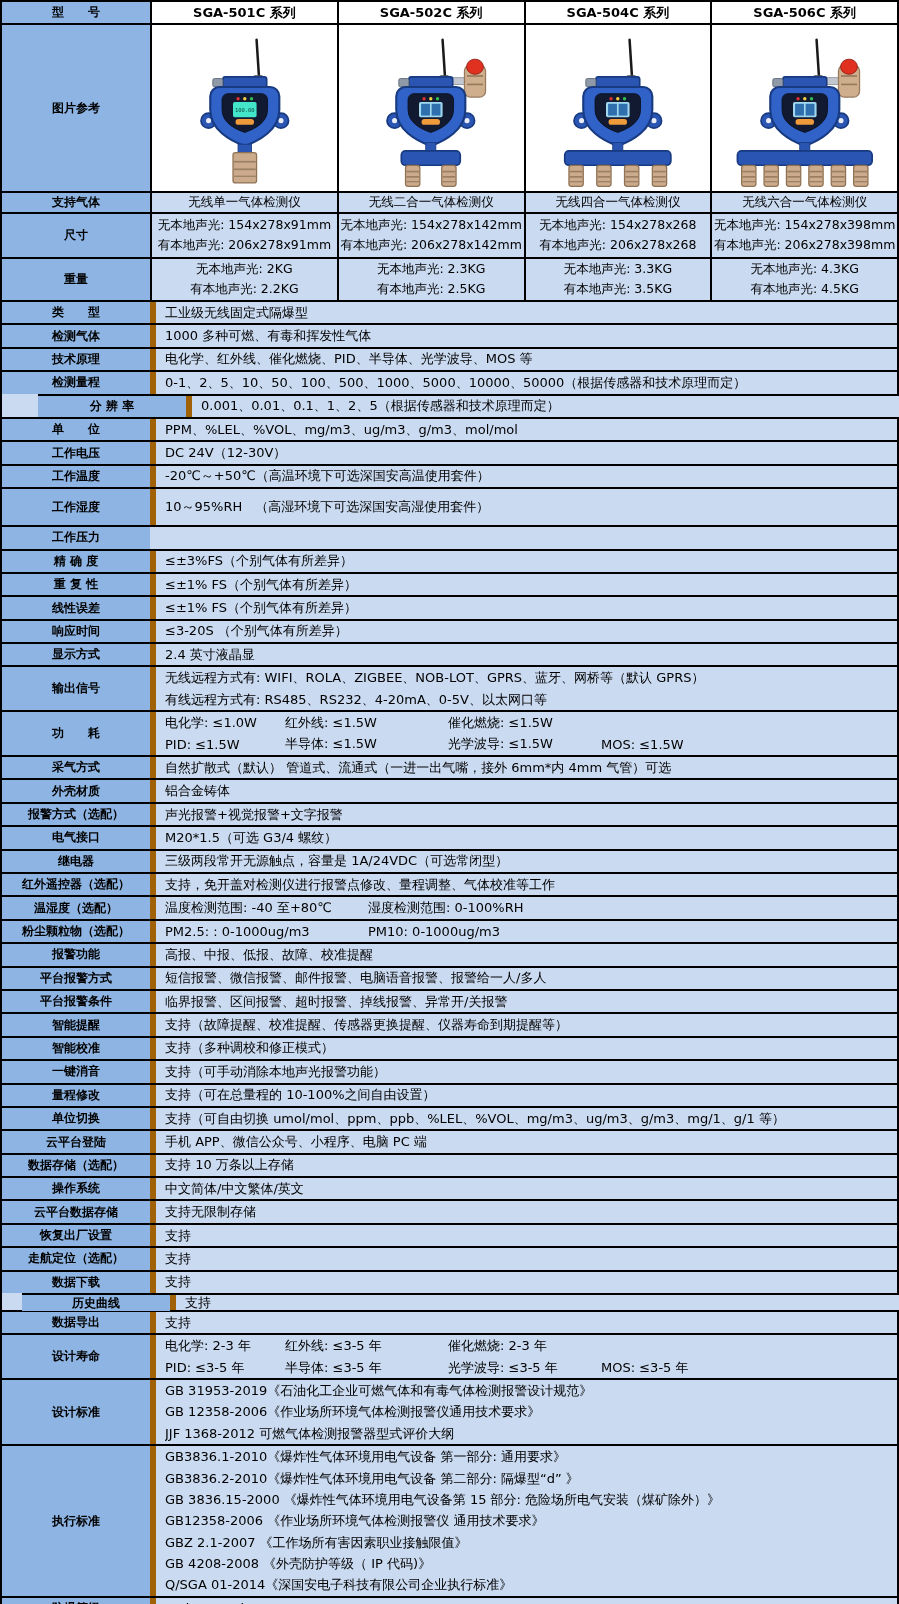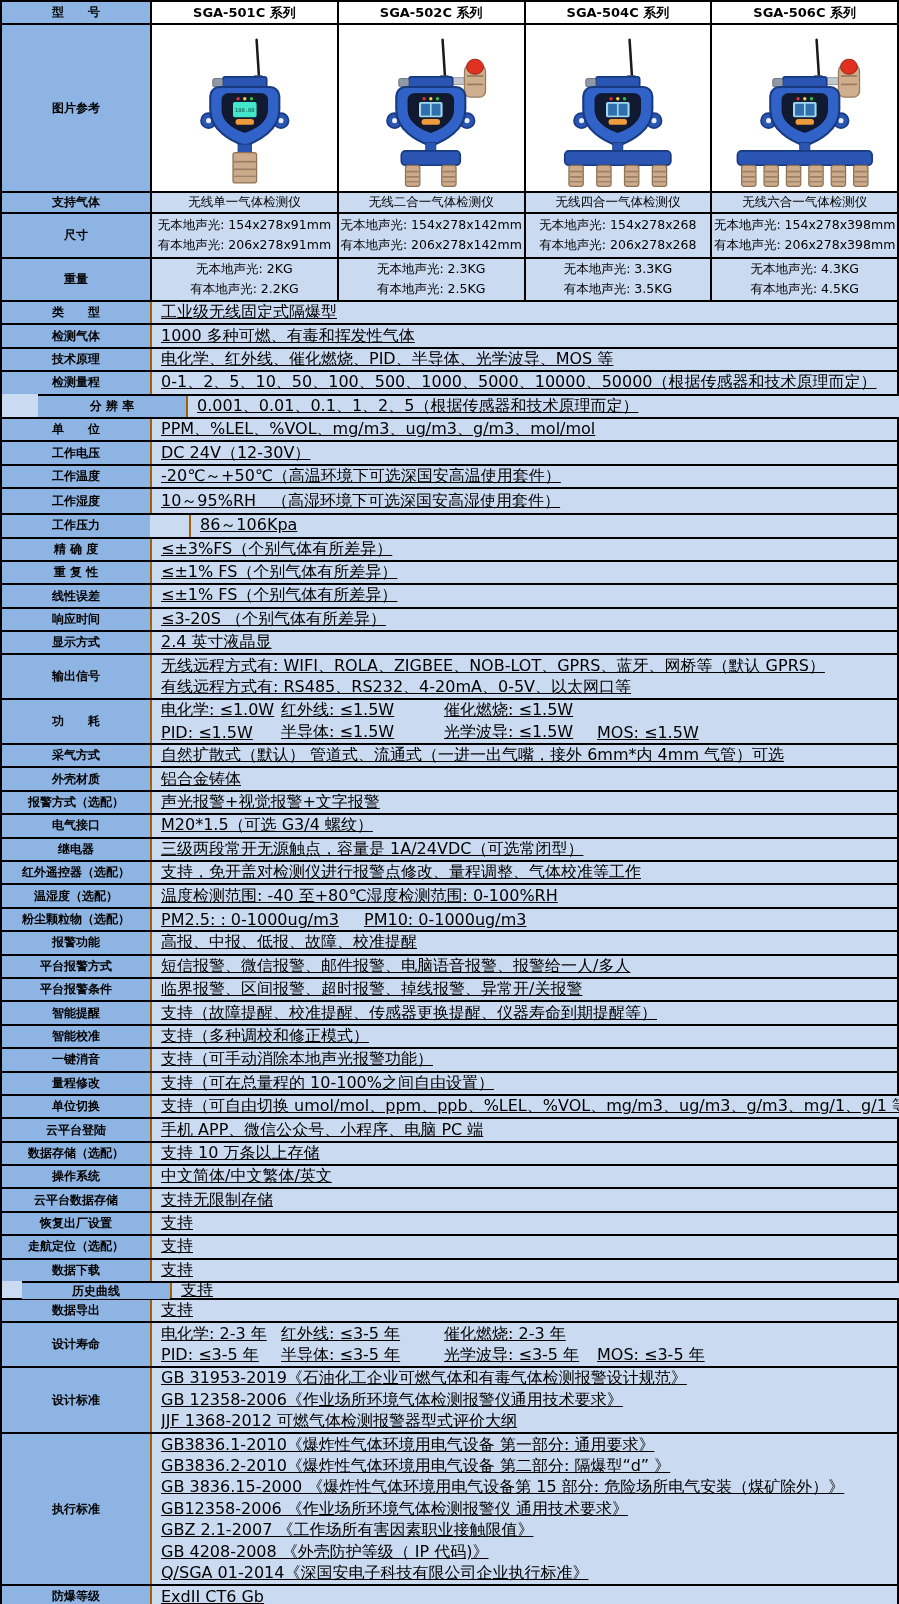--- a/index.html
+++ b/index.html
@@ -37,28 +37,27 @@
     flex-direction: column;
     align-items: center;
     justify-content: space-evenly;
     text-align: center;
     font-size: 12.5px;
   }
   .pcol.white { background: #ffffff; }
   .pcol.model { font-weight: bold; font-size: 13px; justify-content: center; }
   .cell-value {
     flex: 1;
-    border-left: 2px solid #a16207;
+    border-left: 6px solid #a16207;
     background: #cadaf0;
     display: flex;
     flex-direction: column;
     justify-content: center;
     padding-left: 9px;
-    font-size: 16px;
-    text-decoration: underline;
+    font-size: 13px;
   }
   .vline { height: 21.4px; display: flex; align-items: center; white-space: pre; overflow: hidden; }
   .dimline { white-space: pre; }
   .seg { display: inline-block; }
   .seg:nth-child(1) { min-width: 120px; }
   .seg:nth-child(2) { min-width: 163px; }
   .seg:nth-child(3) { min-width: 153px; }
   .two-seg .seg:nth-child(1) { min-width: 203px; }
   .h-header { height: 21px; }
   .h-image  { height: 168px; }
@@ -336,31 +335,28 @@
       <div class="cell-value">
         <div class="vline">DC 24V（12-30V）</div>
       </div>
     </div>
     <div class="row" style="height: 23.4px;">
       <div class="cell-label">工作温度</div>
       <div class="cell-value">
         <div class="vline">-20℃～+50℃（高温环境下可选深国安高温使用套件）</div>
       </div>
     </div>
-    <div class="row" style="height: 26px;">
+    <div class="row" style="height: 38px;">
       <div class="cell-label">工作湿度</div>
       <div class="cell-value">
         <div class="vline">10～95%RH　（高湿环境下可选深国安高湿使用套件）</div>
       </div>
     </div>
     <div class="row" style="height: 23.4px; gap: 39px;">
       <div class="cell-label">工作压力</div>
-      <div class="cell-value">
-        <div class="vline">86～106Kpa</div>
-      </div>
     </div>
     <div class="row" style="height: 23.4px;">
       <div class="cell-label">精 确 度</div>
       <div class="cell-value">
         <div class="vline">≤±3%FS（个别气体有所差异）</div>
       </div>
     </div>
     <div class="row" style="height: 23.4px;">
       <div class="cell-label">重 复 性</div>
       <div class="cell-value">

